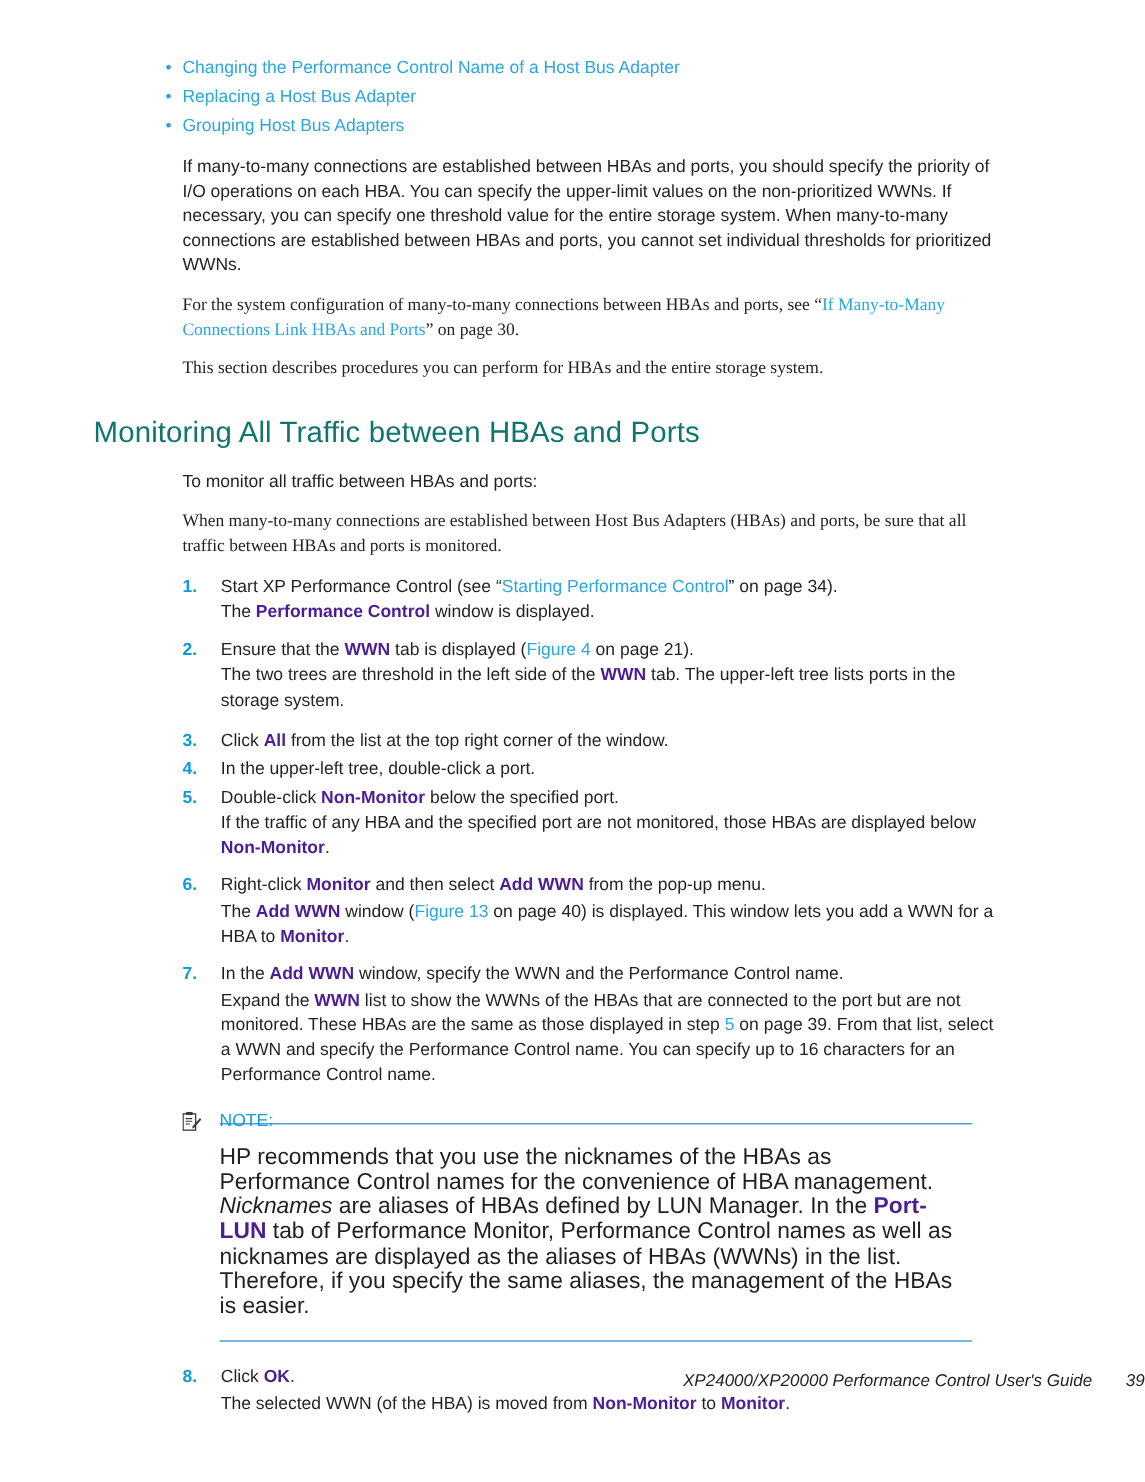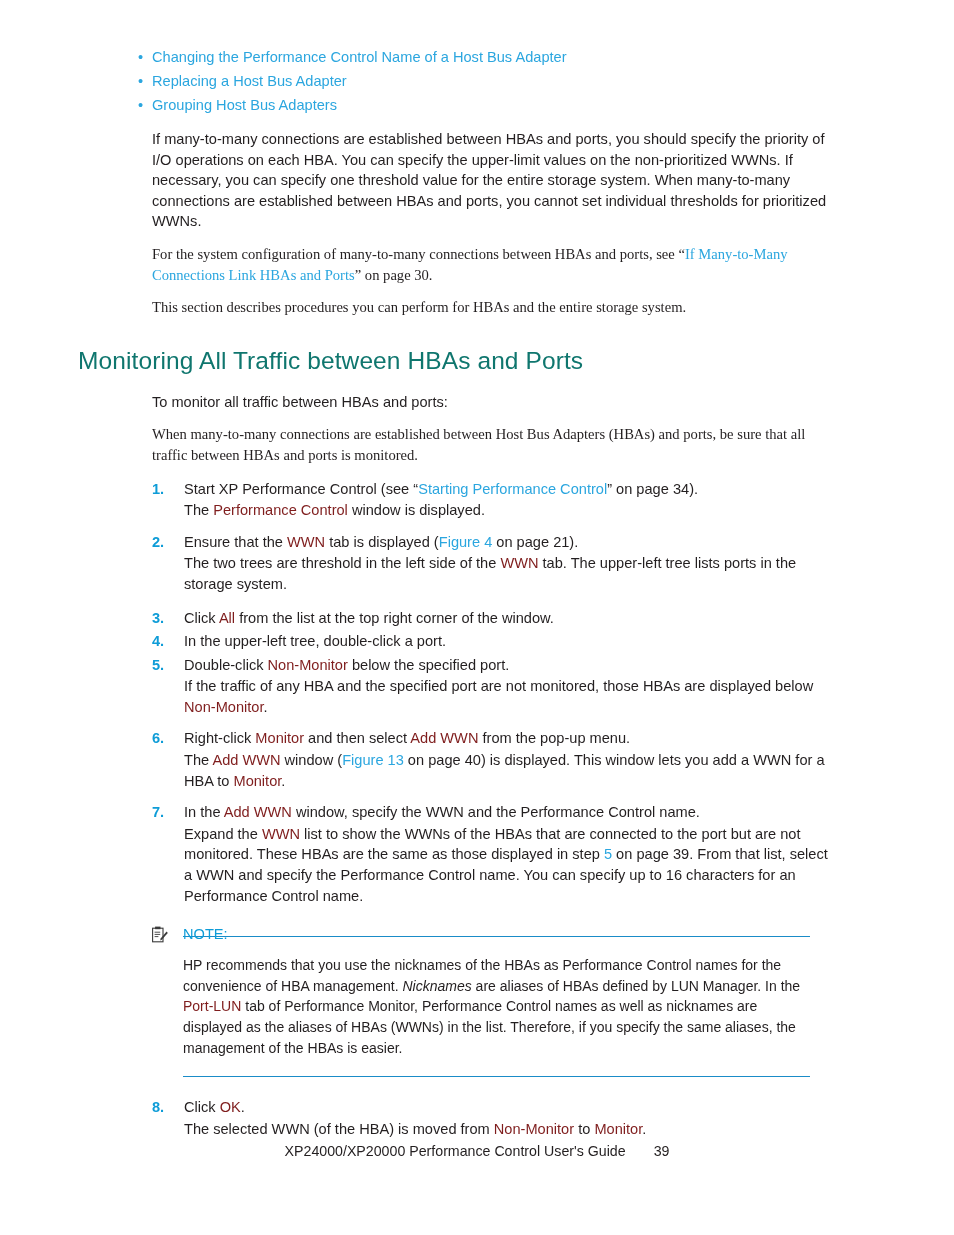--- a/index.html
+++ b/index.html
@@ -100,21 +100,21 @@
     font-size: 14.6px;
     line-height: 20.6px;
   }
   .step .sub {
     display: block;
     margin-top: 1px;
   }
 
   
   .link { color: #2ba6df; }
-  b, .bold { font-weight: normal; color: #7f1d1d; text-align: center; }
+  b, .bold { font-weight: bold; color: #4c1d95; text-align: center; }
   i, .ital { font-style: italic; }
 
   
   .note-block {
     margin-top: 30px;
     padding-left: 74px;
     position: relative;
   }
   .note-rule {
     height: 0;
@@ -138,21 +138,21 @@
     position: absolute;
     left: 31px;
     top: 0px;
     font-size: 14.6px;
     line-height: 20px;
     color: #0e9cd7;
   }
   .note-body {
     margin-top: 9px;
     padding-left: 31px;
-    font-size: 14px;
+    font-size: 19px;
     line-height: 20.6px;
     color: #231f20;
     width: 620px;
   }
   .note-rule-bottom {
     height: 0;
     border-top: 1.6px solid #1a8cc8;
     margin-left: 31px;
     width: 627px;
     margin-top: 18px;
@@ -160,21 +160,22 @@
 
   
   .steps-tail { margin-top: 20px; }
 
   
   .footer {
     position: absolute;
     left: 0;
     top: 1142px;
     width: 954px;
-    text-align: center;
+    text-align: right;
+    font-style: italic;
   }
   .footer-inner {
     display: inline-block;
     font-size: 14.2px;
     color: #231f20;
     white-space: pre;
   }
   .footer-page { margin-left: 28px; }
 </style>
 </head>

